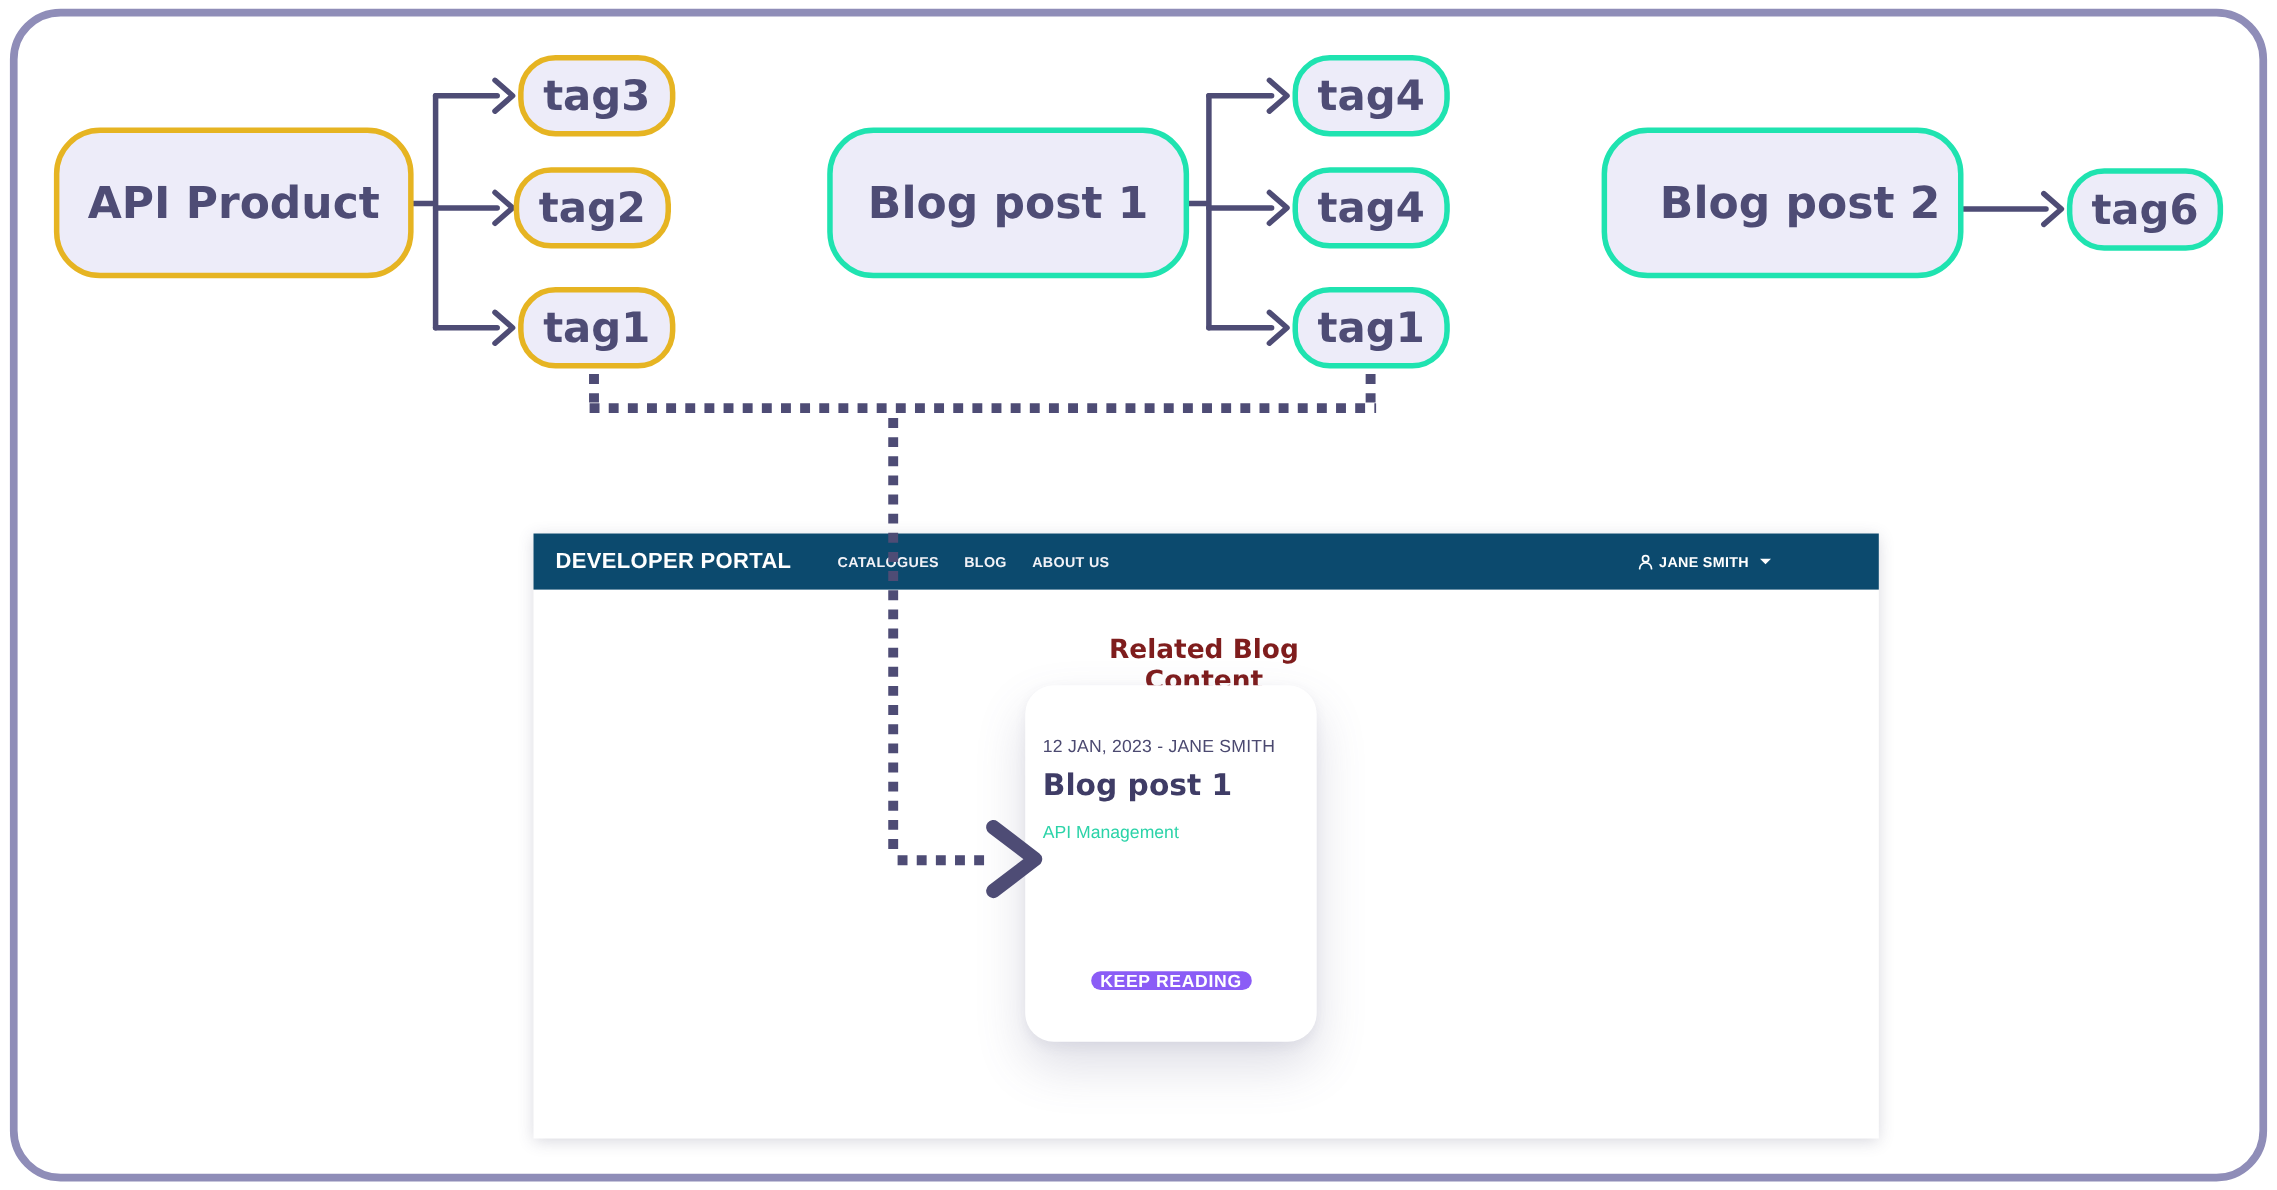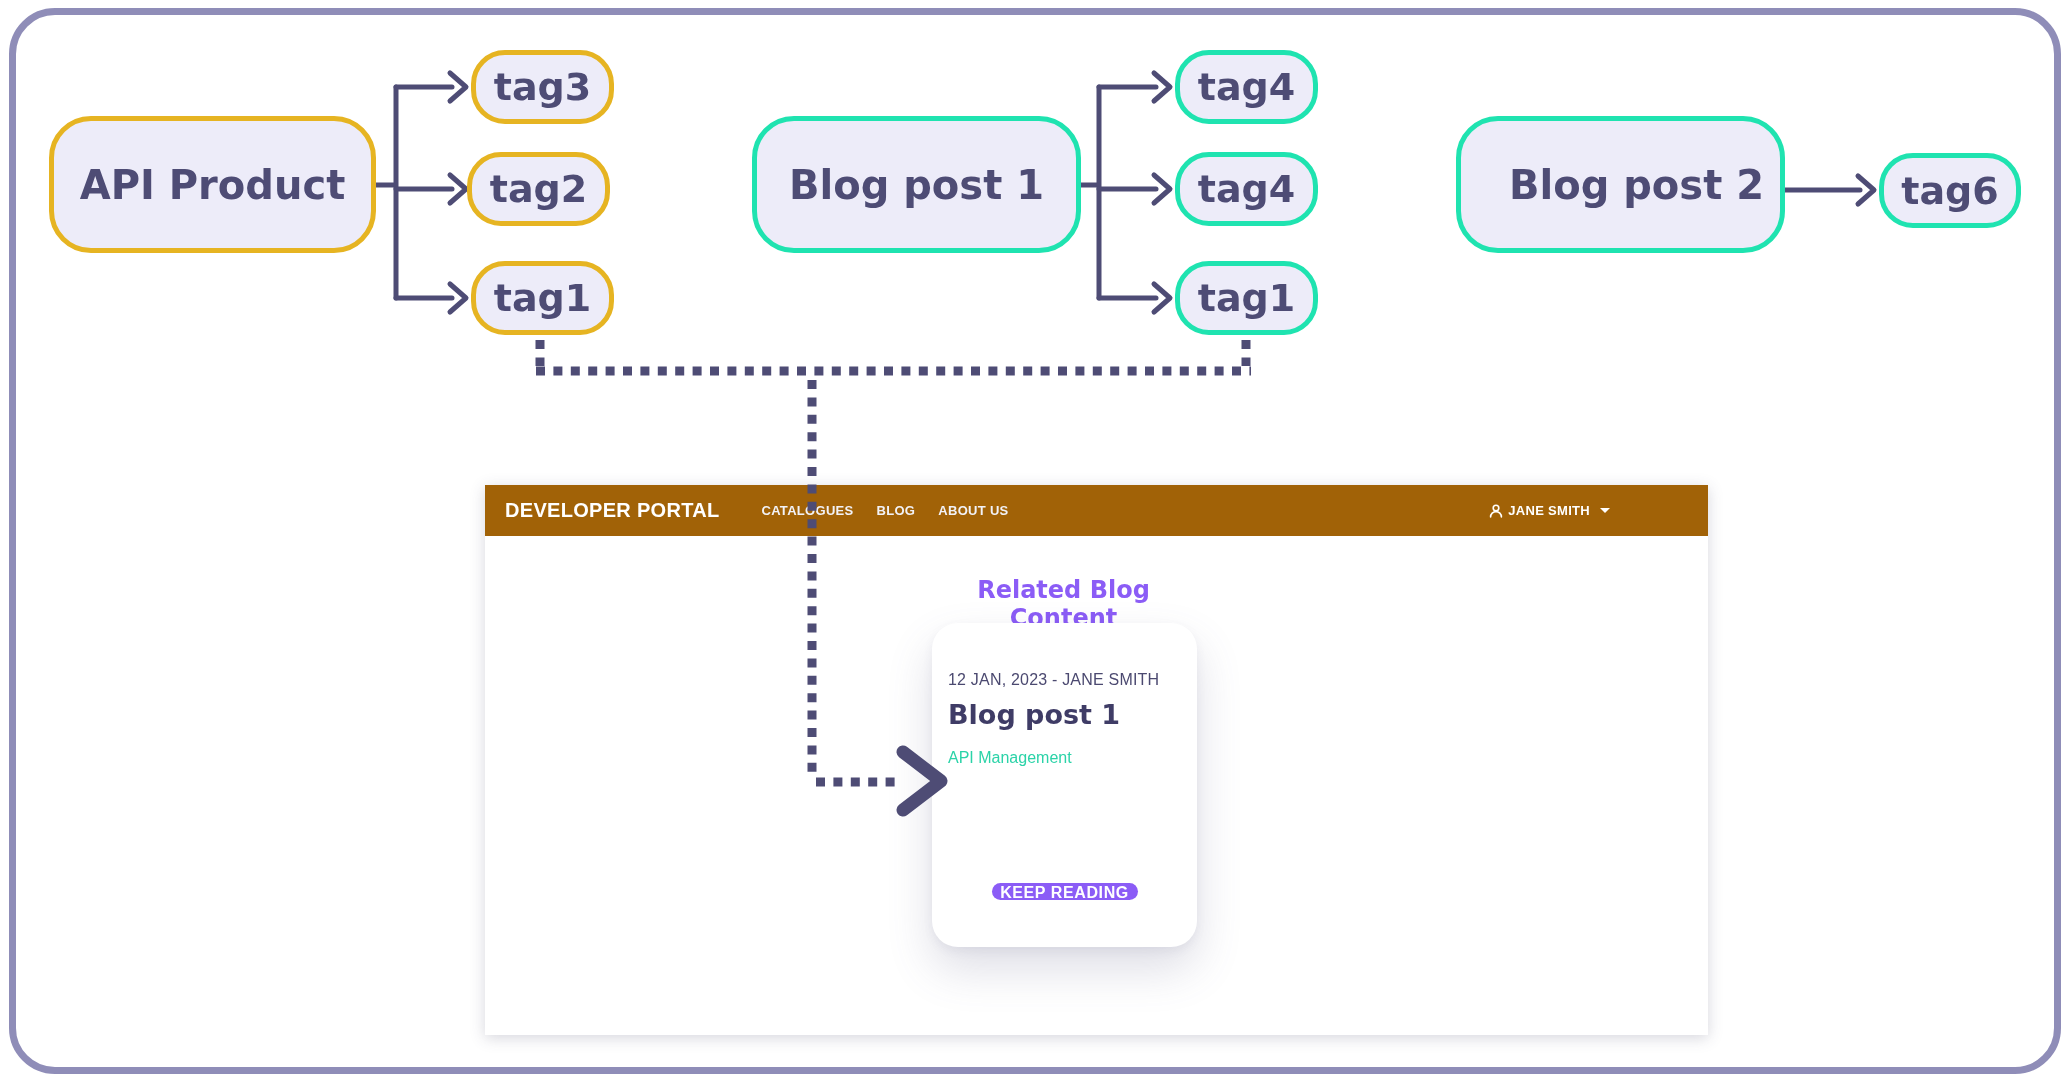--- a/index.html
+++ b/index.html
@@ -27,32 +27,32 @@
   #tagB2{left:1175px;top:261px;}
   #tagC0{left:1879px;top:153px;width:142px;height:75px;}
 
   
   #wires{position:absolute;left:0;top:0;z-index:20;}
 
   
   #portal{position:absolute;left:485px;top:485px;width:1223px;height:550px;background:#ffffff;
           z-index:10;box-shadow:0 3px 14px rgba(70,70,100,0.22);
           font-family:"Liberation Sans","DejaVu Sans",sans-serif;}
-  #navbar{position:absolute;left:0;top:0;right:0;height:51px;background:#a16207;display:flex;
+  #navbar{position:absolute;left:0;top:0;right:0;height:51px;background:#0c4a6e;display:flex;
           align-items:center;padding:0 98px 0 20px;box-sizing:border-box;color:#ffffff;}
   #brand{font-size:20px;font-weight:800;letter-spacing:0.3px;white-space:nowrap;cursor:pointer;}
   #nav-links{display:flex;gap:23px;margin-left:42px;}
   .nav-link{font-size:13px;font-weight:700;letter-spacing:0.3px;color:#f2f2f7;white-space:nowrap;cursor:pointer;}
   #user-menu{margin-left:auto;display:flex;align-items:center;gap:4px;cursor:pointer;}
   #user-name{font-size:13px;font-weight:700;letter-spacing:0.3px;color:#ffffff;white-space:nowrap;}
   #caret{width:0;height:0;border-left:5px solid transparent;border-right:5px solid transparent;
          border-top:5px solid #ffffff;margin-left:6px;}
 
-  #section-title{position:absolute;left:446px;top:91px;width:265px;text-align:center;
-                 color:#8b5cf6;font-size:24px;font-weight:700;
+  #section-title{position:absolute;left:477px;top:91px;width:265px;text-align:center;
+                 color:#7f1d1d;font-size:24px;font-weight:700;
                  font-family:"DejaVu Sans","Liberation Sans",sans-serif;}
   #blog-card{position:absolute;left:447px;top:138px;width:265px;height:324px;background:#ffffff;
              border-radius:26px;box-shadow:0 22px 45px rgba(90,90,130,0.20),0 4px 10px rgba(90,90,130,0.08);}
   #card-meta{position:absolute;left:16px;top:48px;font-size:16px;color:#4b4970;letter-spacing:0.2px;white-space:nowrap;}
   #card-title{position:absolute;left:16px;top:76px;font-size:27px;font-weight:700;color:#3f3c66;
               font-family:"DejaVu Sans","Liberation Sans",sans-serif;}
   #card-tag{position:absolute;left:16px;top:126px;font-size:16px;color:#2bd3a8;cursor:pointer;}
   #keep-reading{position:absolute;left:50%;transform:translateX(-50%);top:260px;width:146px;height:17px;
                 border:none;border-radius:18px;background:#8b5cf6;color:#ffffff;font-size:16px;
                 font-weight:700;letter-spacing:0.6px;font-family:"Liberation Sans",sans-serif;cursor:pointer;}

